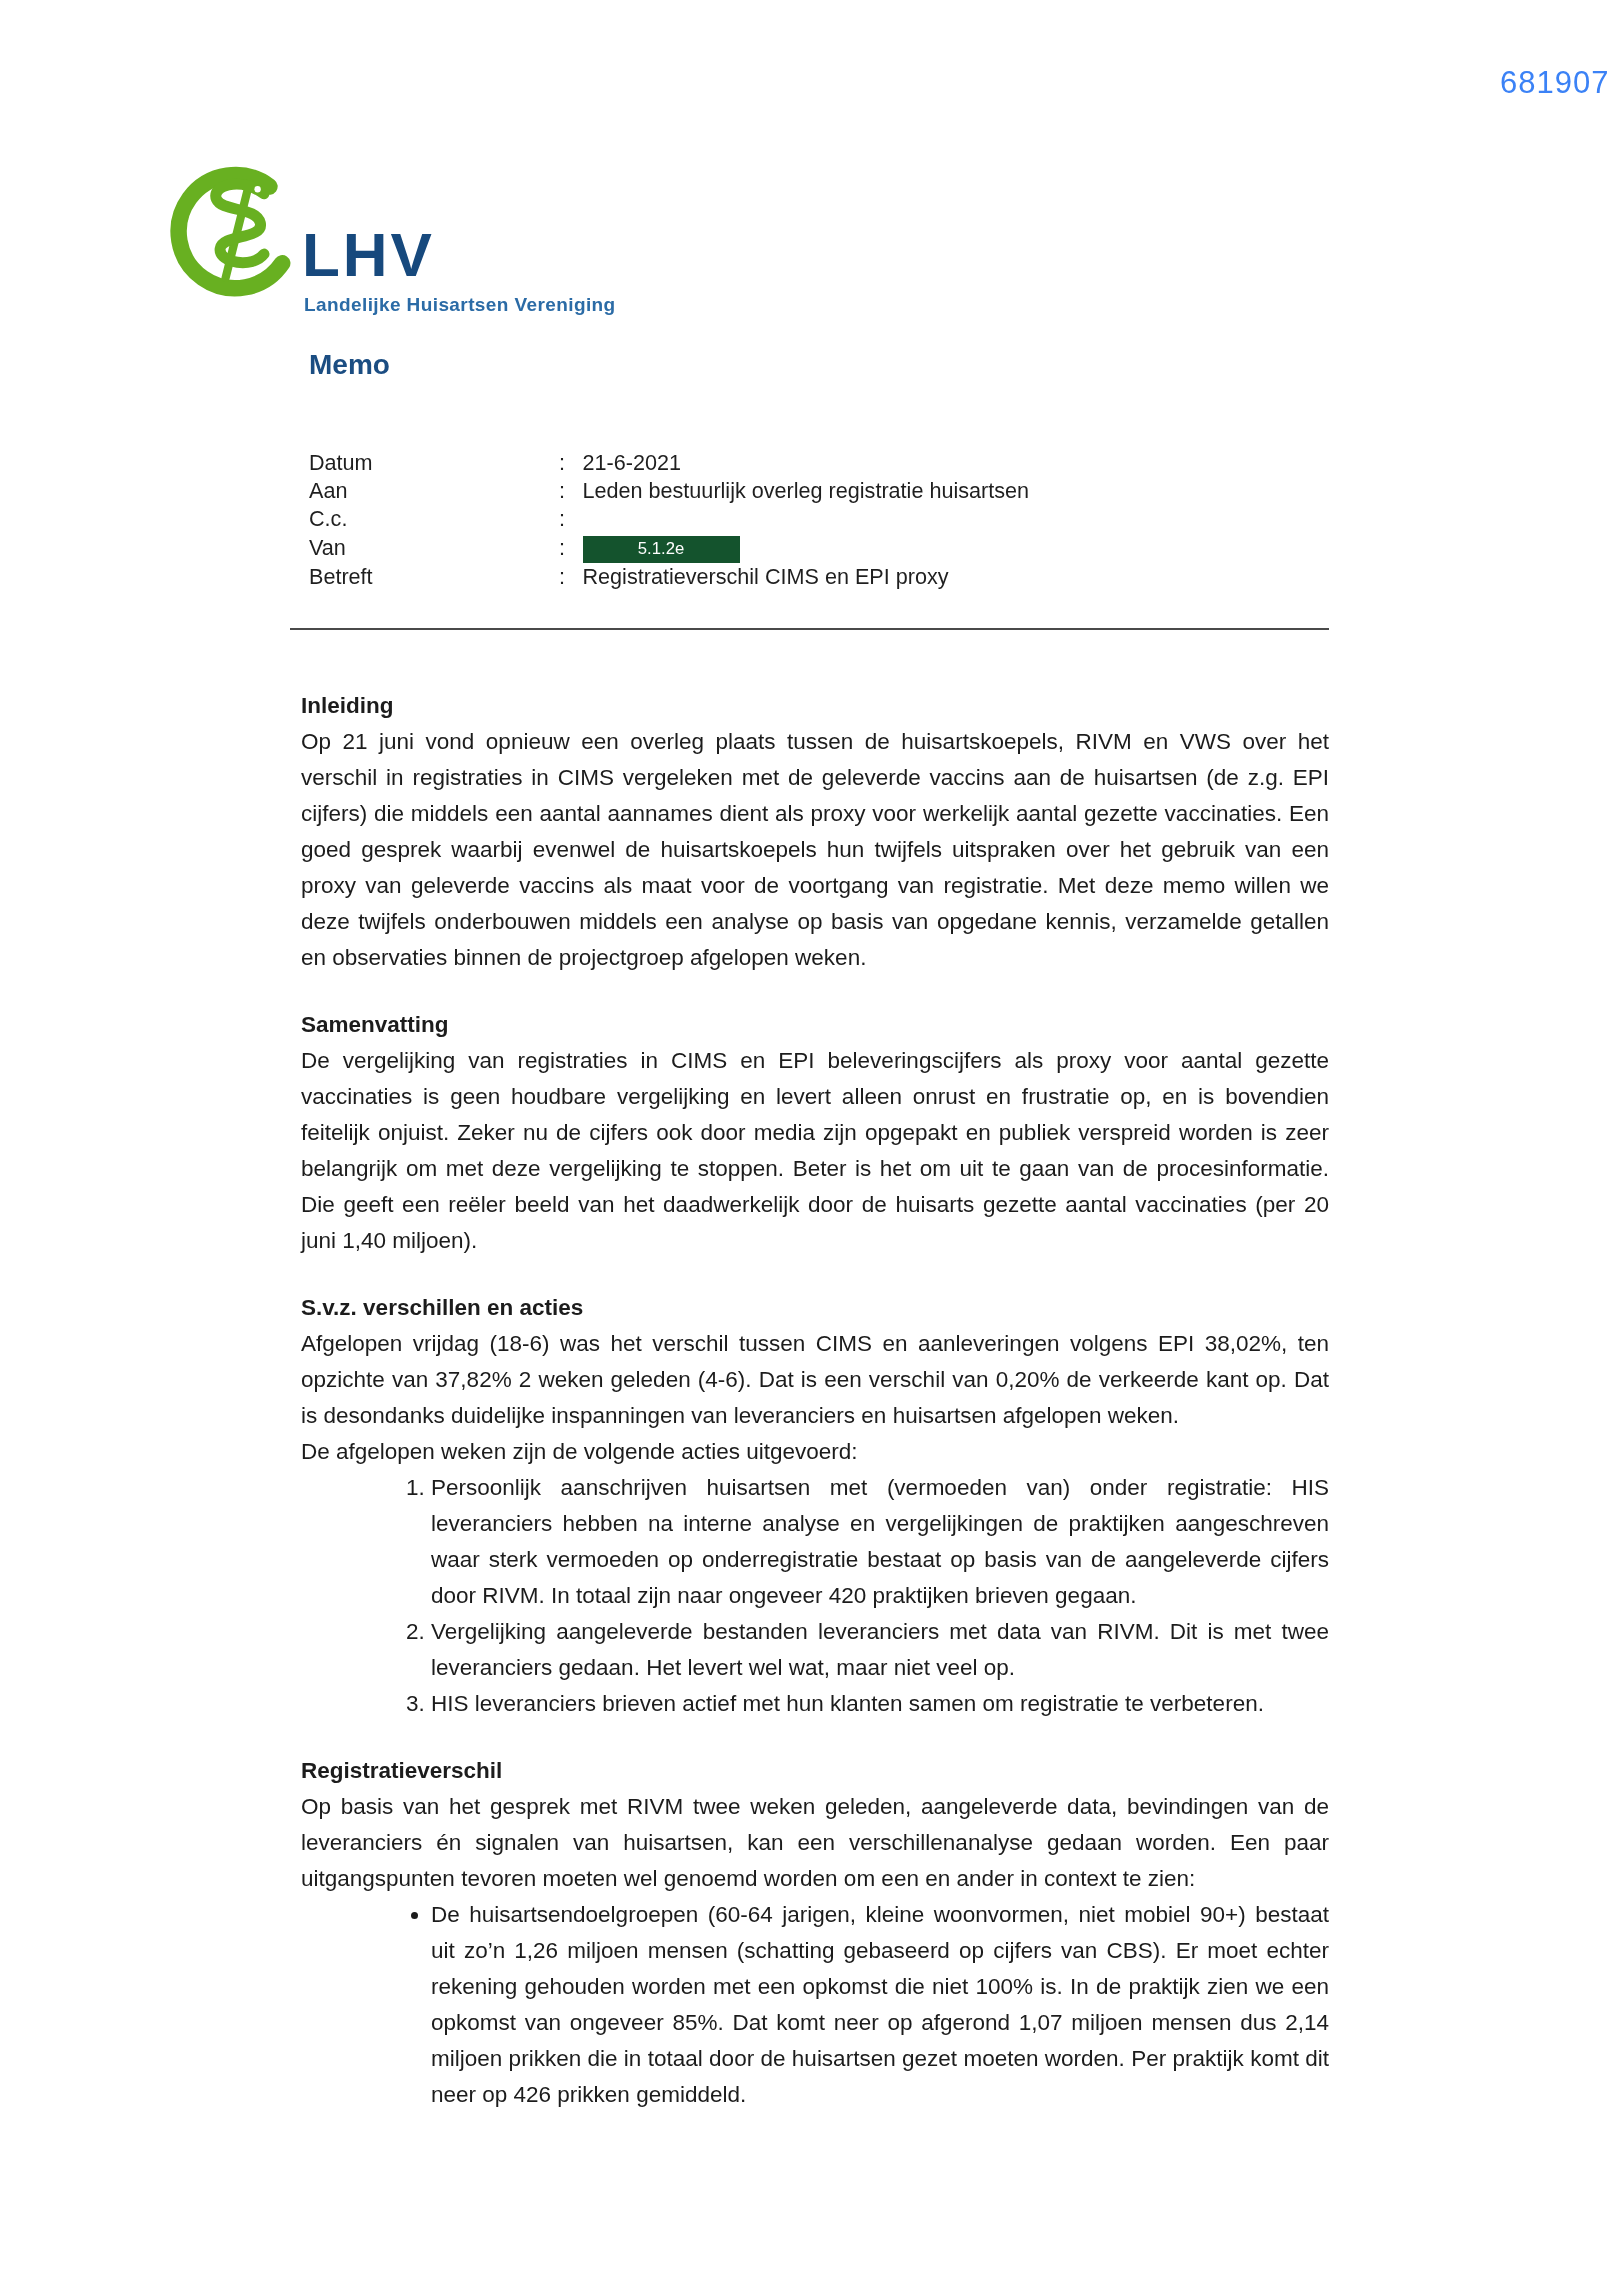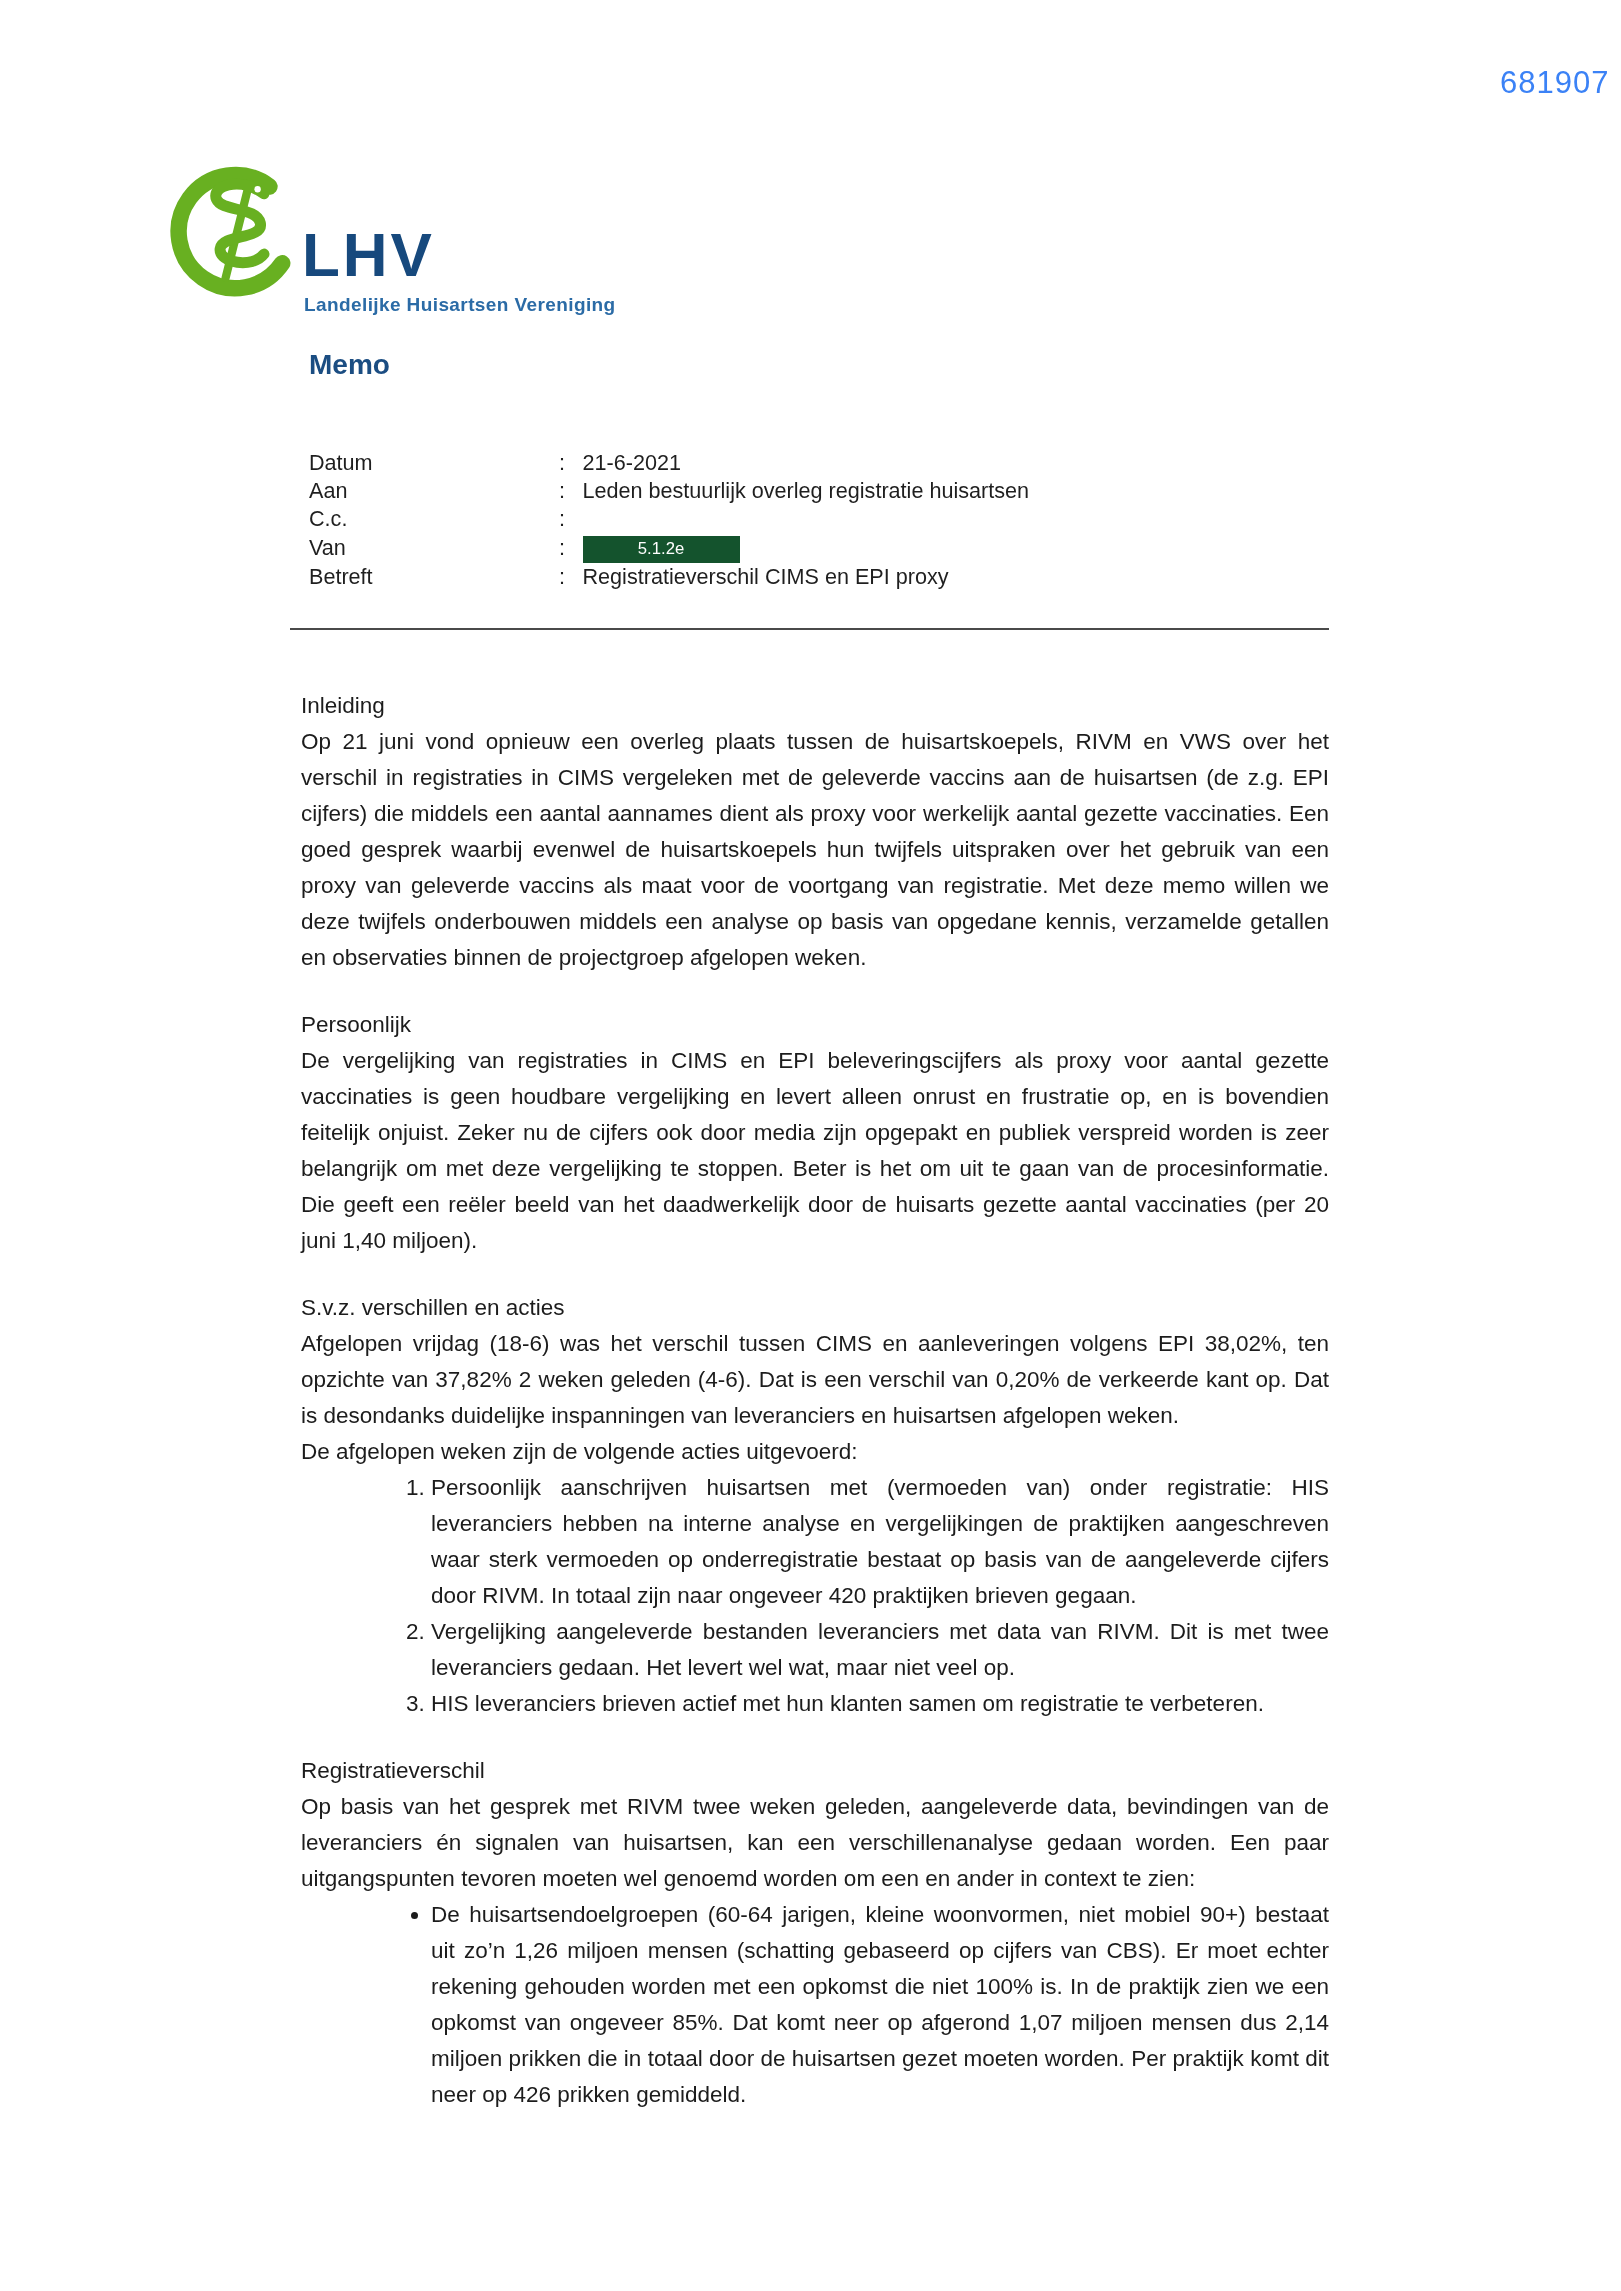--- a/index.html
+++ b/index.html
@@ -62,21 +62,21 @@
     border-top: 2px solid #4a4a4a;
   }
 
   
   .body {
     position: absolute; left: 301px; top: 688px; width: 1028px;
     font-size: 22.5px; line-height: 36px; text-align: justify;
     color: #1c1c1c;
   }
   .body section { margin-bottom: 31px; }
-  .body h2 { margin: 0; font-size: 22.5px; font-weight: normal; text-align: left; }
+  .body h2 { margin: 0; font-size: 22.5px; font-weight: bold; text-align: left; }
   .body p { margin: 0; }
   .body ol, .body ul { margin: 0; padding-left: 130px; }
   .body li { text-align: justify; }
 </style>
 </head>
 <body>
 
 <div class="page">
 
   <div class="doc-number">681907</div>
@@ -125,21 +125,21 @@
   <div class="rule"></div>
 
   <div class="body">
 
     <section>
       <h2>Inleiding</h2>
       <p>Op 21 juni vond opnieuw een overleg plaats tussen de huisartskoepels, RIVM en VWS over het verschil in registraties in CIMS vergeleken met de geleverde vaccins aan de huisartsen (de z.g. EPI cijfers) die middels een aantal aannames dient als proxy voor werkelijk aantal gezette vaccinaties. Een goed gesprek waarbij evenwel de huisartskoepels hun twijfels uitspraken over het gebruik van een proxy van geleverde vaccins als maat voor de voortgang van registratie. Met deze memo willen we deze twijfels onderbouwen middels een analyse op basis van opgedane kennis, verzamelde getallen en observaties binnen de projectgroep afgelopen weken.</p>
     </section>
 
     <section>
-      <h2>Persoonlijk</h2>
+      <h2>Samenvatting</h2>
       <p>De vergelijking van registraties in CIMS en EPI beleveringscijfers als proxy voor aantal gezette vaccinaties is geen houdbare vergelijking en levert alleen onrust en frustratie op, en is bovendien feitelijk onjuist. Zeker nu de cijfers ook door media zijn opgepakt en publiek verspreid worden is zeer belangrijk om met deze vergelijking te stoppen. Beter is het om uit te gaan van de procesinformatie. Die geeft een reëler beeld van het daadwerkelijk door de huisarts gezette aantal vaccinaties (per 20 juni 1,40 miljoen).</p>
     </section>
 
     <section>
       <h2>S.v.z. verschillen en acties</h2>
       <p>Afgelopen vrijdag (18-6) was het verschil tussen CIMS en aanleveringen volgens EPI 38,02%, ten opzichte van 37,82% 2 weken geleden (4-6). Dat is een verschil van 0,20% de verkeerde kant op. Dat is desondanks duidelijke inspanningen van leveranciers en huisartsen afgelopen weken.</p>
       <p>De afgelopen weken zijn de volgende acties uitgevoerd:</p>
       <ol>
         <li>Persoonlijk aanschrijven huisartsen met (vermoeden van) onder registratie: HIS leveranciers hebben na interne analyse en vergelijkingen de praktijken aangeschreven waar sterk vermoeden op onderregistratie bestaat op basis van de aangeleverde cijfers door RIVM. In totaal zijn naar ongeveer 420 praktijken brieven gegaan.</li>
         <li>Vergelijking aangeleverde bestanden leveranciers met data van RIVM. Dit is met twee leveranciers gedaan. Het levert wel wat, maar niet veel op.</li>

